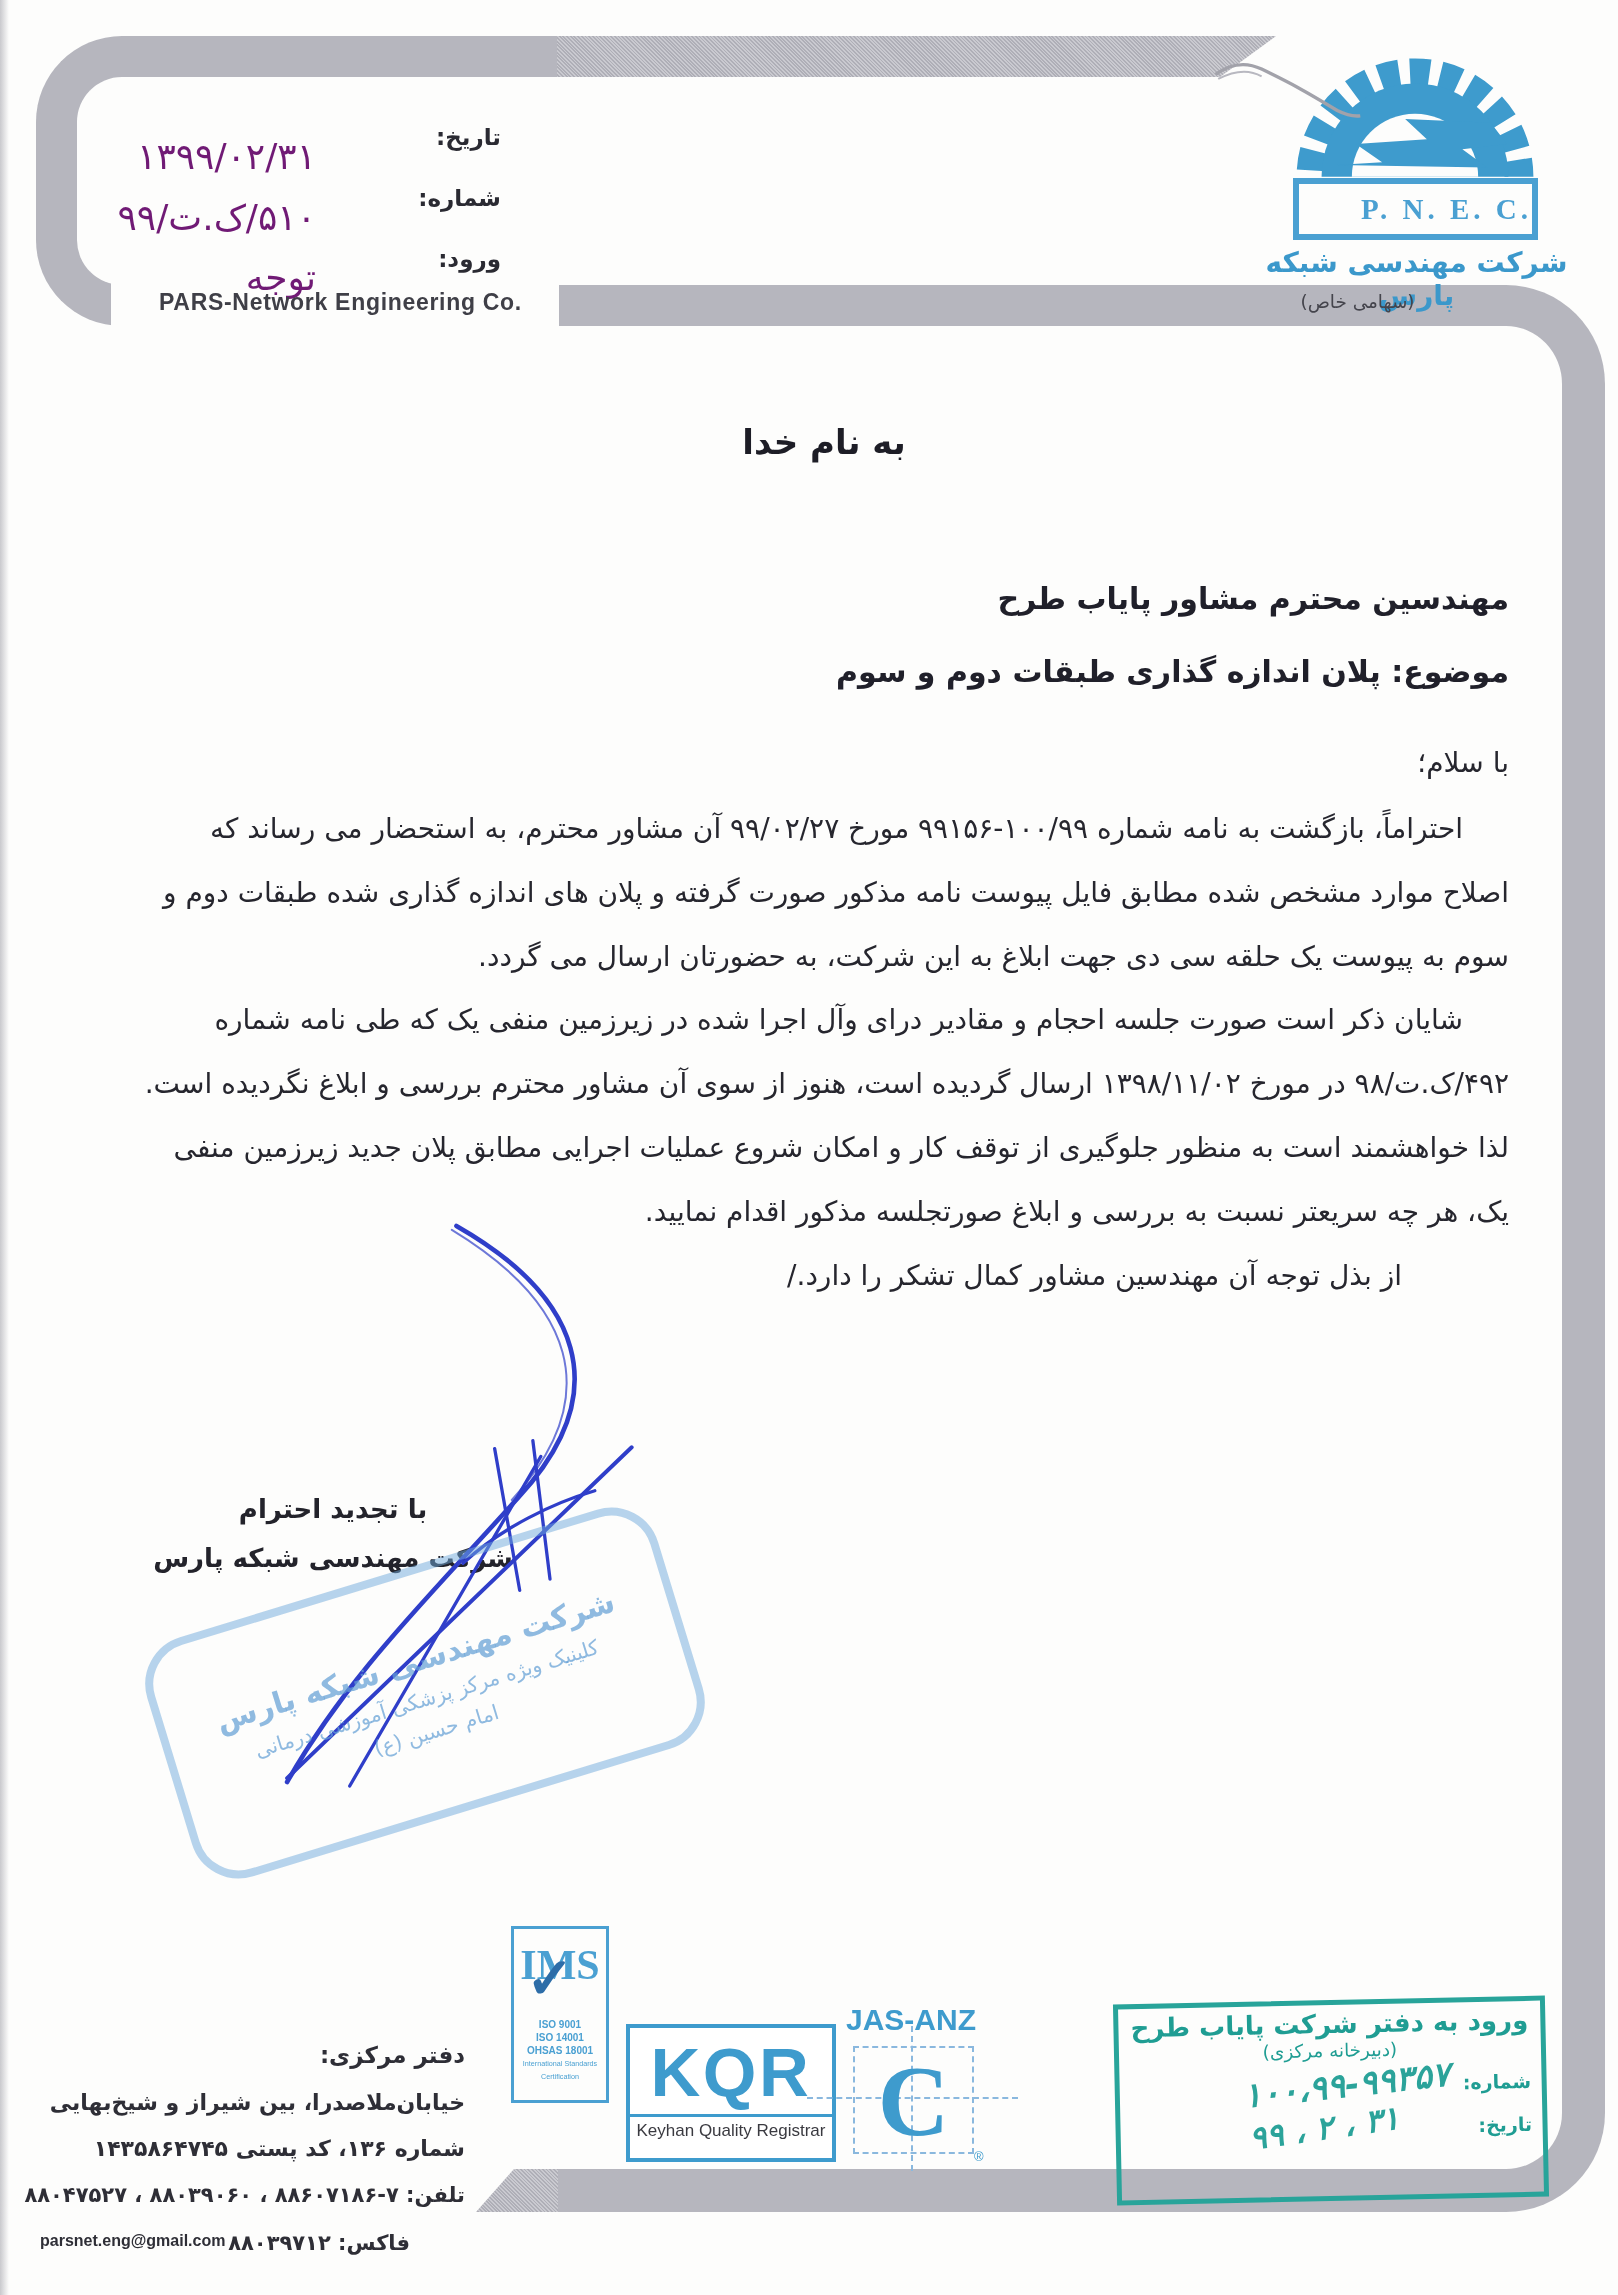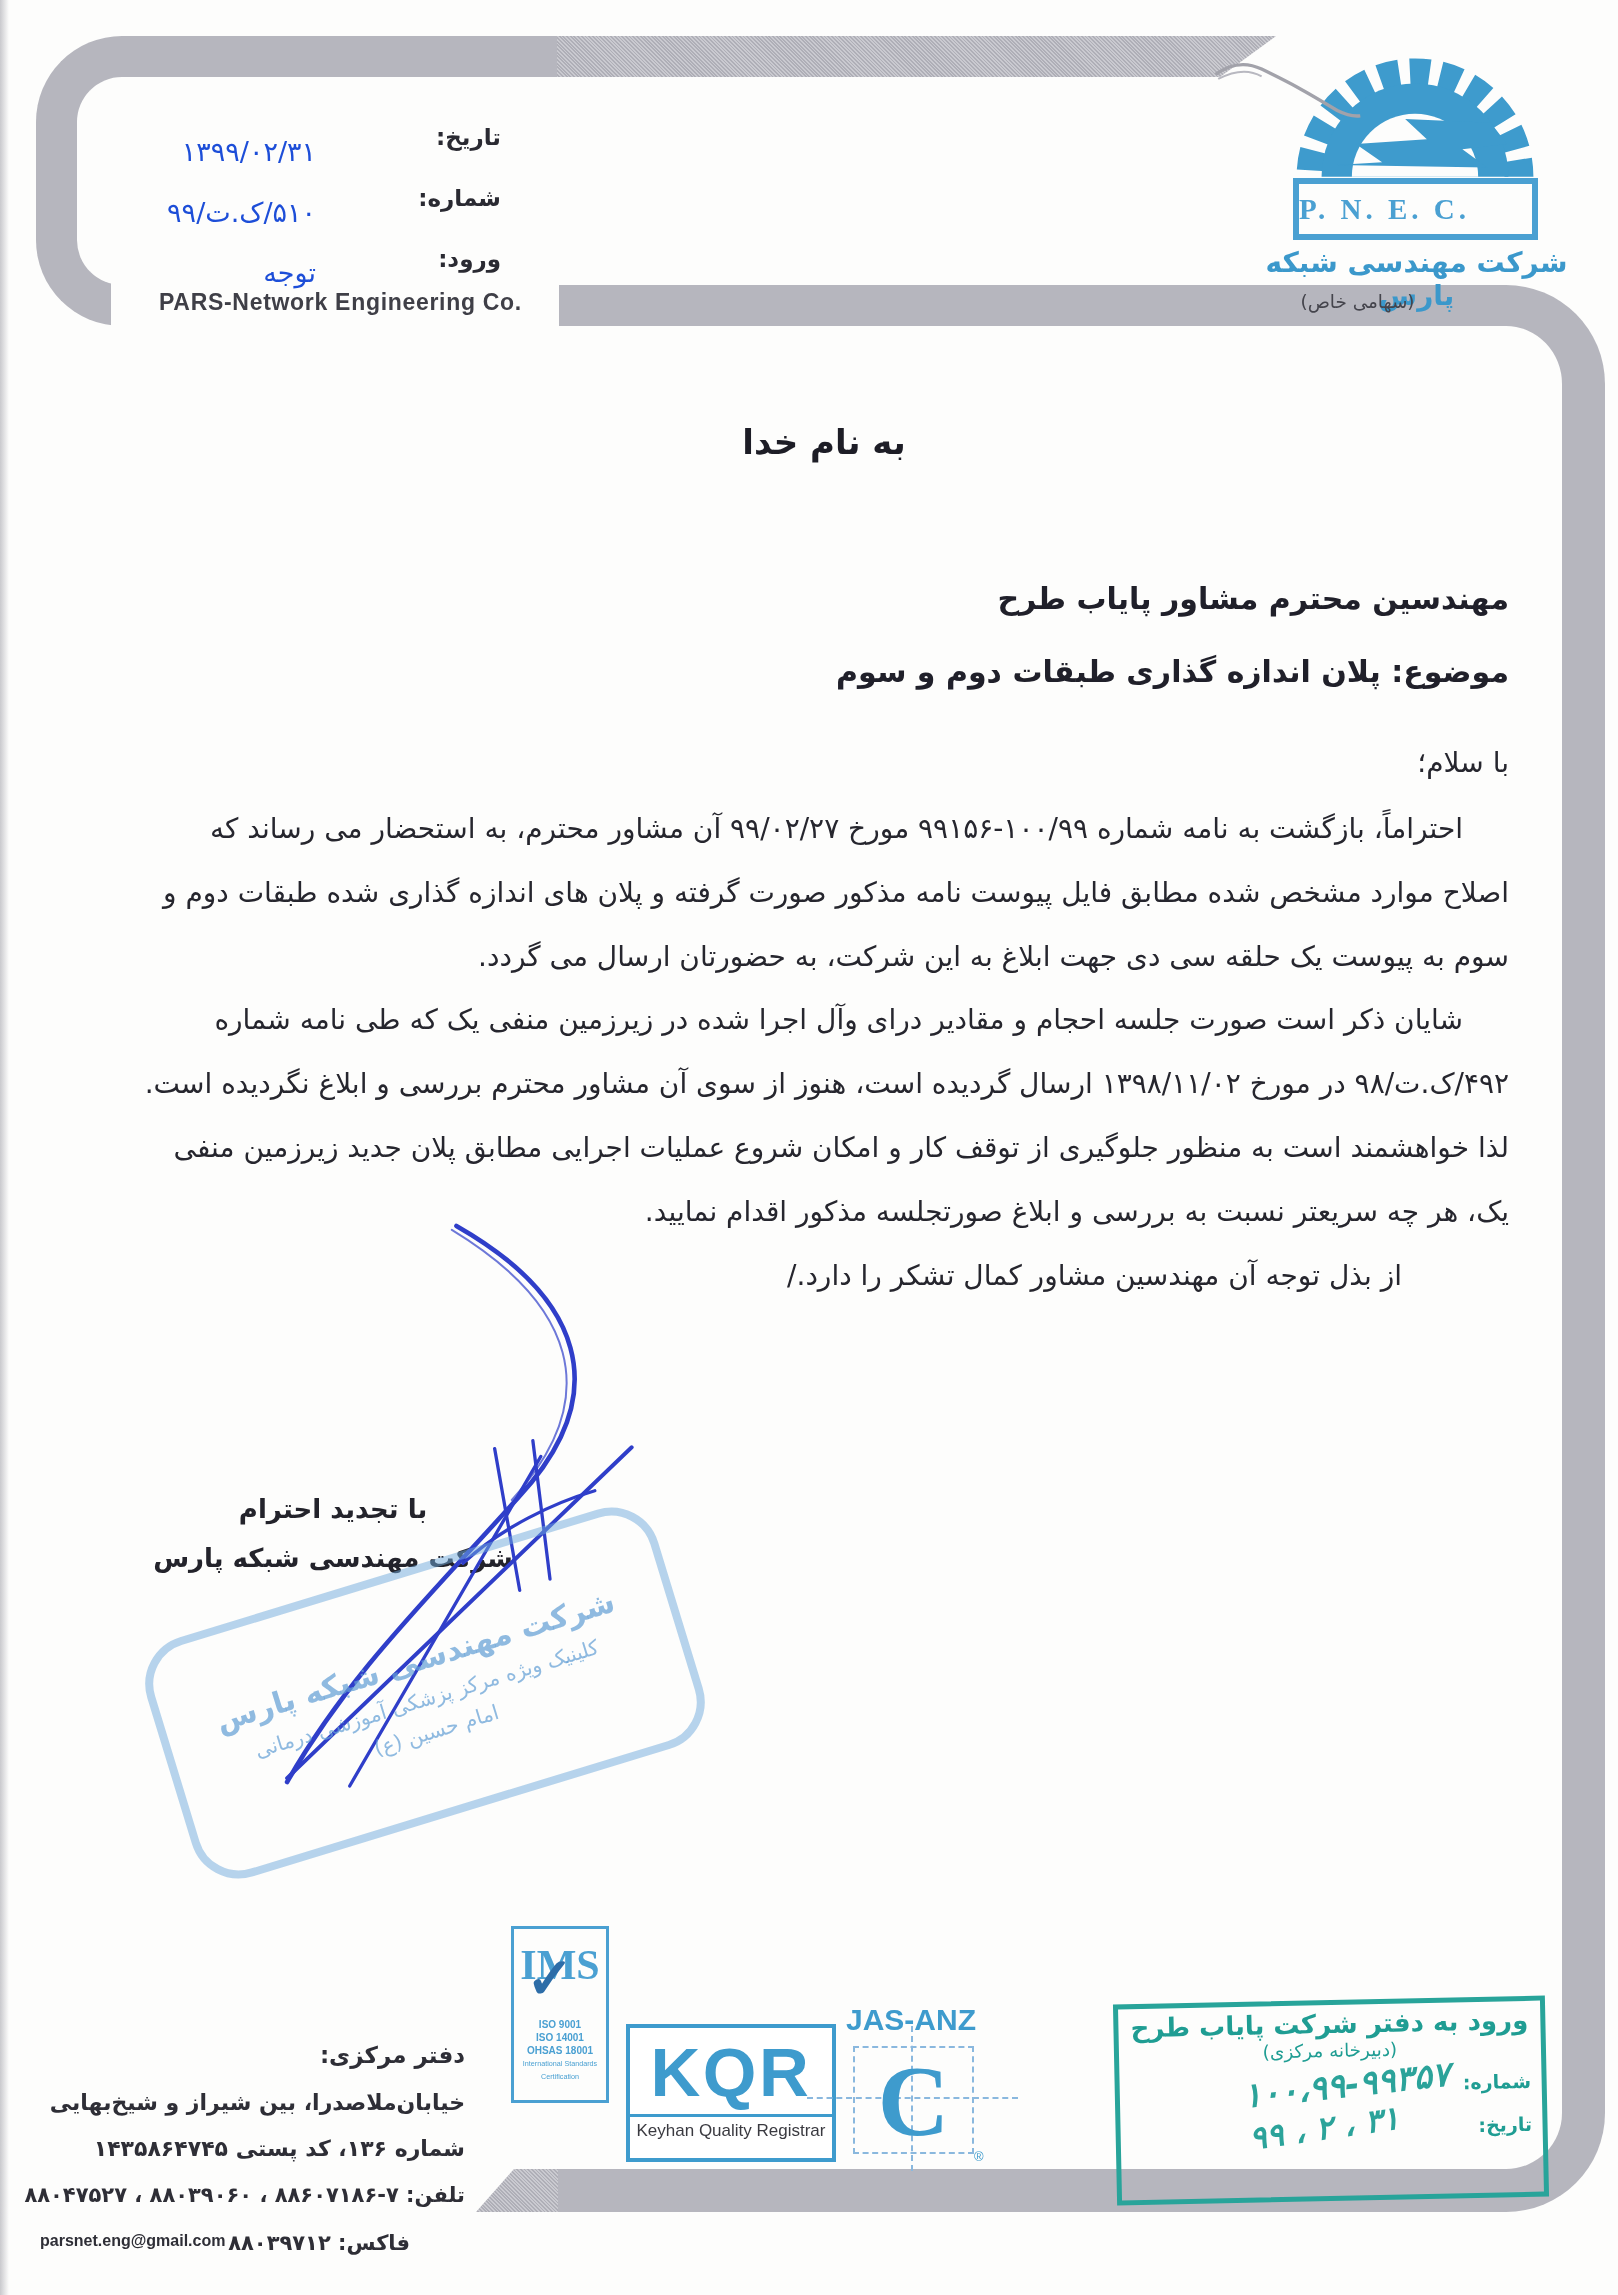--- a/index.html
+++ b/index.html
@@ -25,25 +25,25 @@
   .frame{
     left:557px; top:285px; width:1048px; height:1927px; box-sizing:border-box;
     border:0 solid #b6b6be; border-top-width:41px; border-right-width:43px; border-bottom-width:43px;
     border-radius:0 99px 99px 0;
   }
   .band-bottom-ext{left:476px; top:2169px; width:82px; height:43px;
     clip-path:polygon(38px 0,100% 0,100% 100%,0 100%);}
   .gap-white{left:111px; top:281px; width:448px; height:50px; background:#fdfdfc;}
   
   .fld-label{font-weight:bold; font-size:23px; color:#2a2a32;}
-  .fld-value{font-size:27px; color:#1d4ed8;}
+  .fld-value{font-size:36px; color:#701a75;}
   .pars-en{font-family:"Liberation Sans", sans-serif; font-weight:bold; font-size:23px; color:#3f3f47; letter-spacing:0.7px;}
   
   .pnec-box{left:1293px; top:178px; width:245px; height:62px; box-sizing:border-box;
-    border:6px solid #4aa0d2; display:flex; align-items:center; justify-content:flex-start;}
+    border:6px solid #4aa0d2; display:flex; align-items:center; justify-content:flex-end;}
   .pnec-text{font-family:"Liberation Serif", serif; font-weight:bold; font-size:29px; color:#4aa0d2; letter-spacing:4px;}
   .logo-fa{left:1245px; top:246px; width:343px; font-weight:bold; font-size:28px; color:#3b98cb;}
   .logo-type{left:1219px; top:291px; width:277px; font-size:18.4px; color:#44444c;}
   
   .bismillah{left:679px; top:422px; width:290px; font-weight:bold; font-size:34px; color:#1d1d26;}
   .h-line{font-weight:bold; font-size:30px; color:#20202a;}
   .b-line{font-size:28px; color:#26262e; white-space:nowrap;}
   .sig-line{font-weight:bold; font-size:26px; color:#23232b;}
   .blue-stamp{
     left:158px; top:1568px; width:534px; height:250px; box-sizing:border-box;

